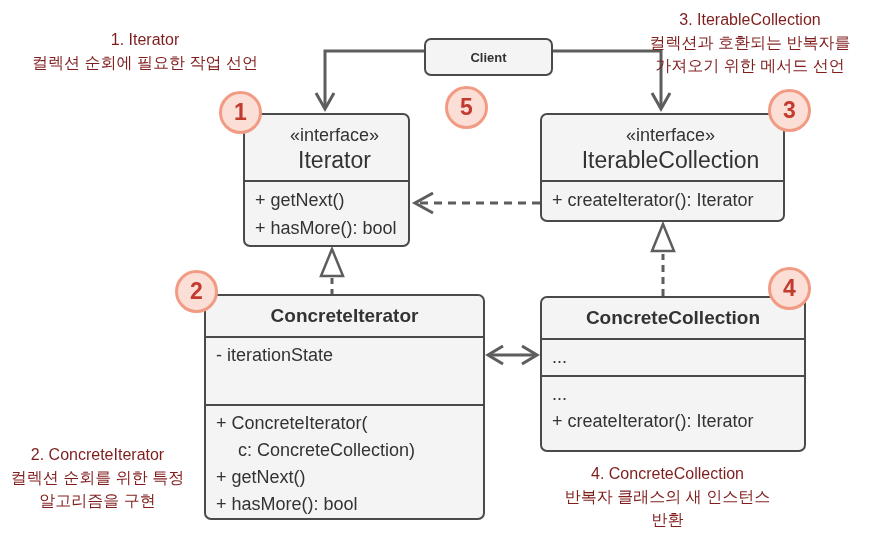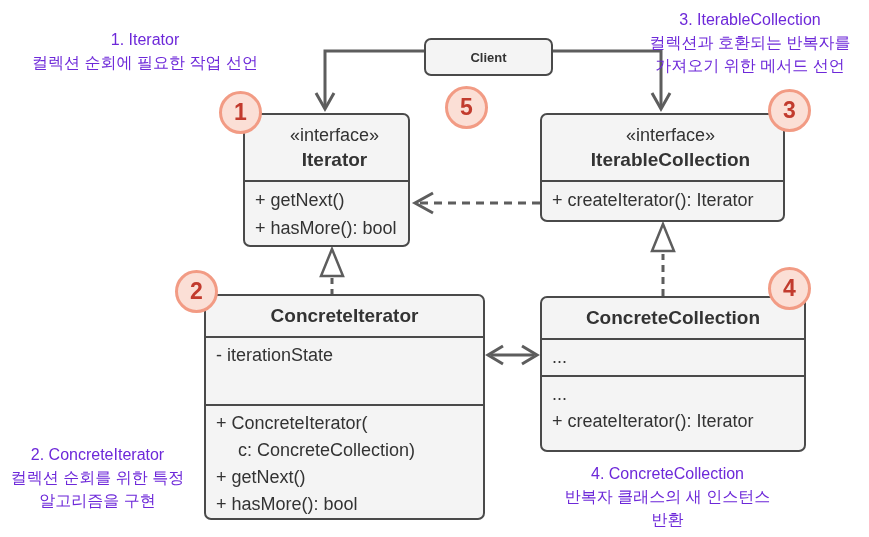--- a/index.html
+++ b/index.html
@@ -6,37 +6,37 @@
   #canvas{position:relative;width:869px;height:537px;background:#ffffff;overflow:hidden;
           font-family:"Liberation Sans","DejaVu Sans",sans-serif;color:#333;}
   #connectors{position:absolute;left:0;top:0;width:869px;height:537px;}
 
   .uml-box{position:absolute;background:#f4f4f4;border:2.5px solid #4a4a4a;border-radius:7px;
            box-sizing:border-box;color:#333;}
   .comp{box-sizing:border-box;}
   .comp + .comp{border-top:2.5px solid #4a4a4a;}
   .hdr{display:flex;flex-direction:column;align-items:center;justify-content:center;padding-left:16px;}
   .stereo{font-size:18px;line-height:24px;}
-  .cls-name{font-size:19px;font-weight:bold;line-height:26px;}
+  .cls-name{font-size:23px;font-weight:normal;line-height:26px;}
   .title-only{display:flex;align-items:center;justify-content:center;font-size:19px;font-weight:bold;}
   .members{padding:4px 10px;font-size:18px;}
   .members div{line-height:28px;white-space:nowrap;}
   .members.tight div{line-height:27px;}
   .indent{padding-left:22px;}
 
   .client-box{position:absolute;left:424px;top:38px;width:129px;height:38px;background:#f4f4f4;
               border:2.5px solid #4a4a4a;border-radius:7px;box-sizing:border-box;
               display:flex;align-items:center;justify-content:center;
               font-size:13px;font-weight:bold;}
 
   .badge{position:absolute;width:43px;height:43px;border-radius:50%;background:#fbdfd6;
          border:3px solid #f29b84;box-sizing:border-box;display:flex;align-items:center;
          justify-content:center;font-size:23px;font-weight:bold;color:#c23b2e;}
 
-  .note{position:absolute;text-align:center;font-size:16px;line-height:23px;color:#6d28d9;}
+  .note{position:absolute;text-align:center;font-size:16px;line-height:23px;color:#7f1d1d;}
 </style>
 </head>
 <body>
 
 <div id="canvas">
 
   <svg id="connectors" viewBox="0 0 869 537" xmlns="http://www.w3.org/2000/svg">
     <g stroke="#5d5d5d" stroke-width="3" fill="none">
 
       <polyline points="424,51 325,51 325,107"></polyline>

